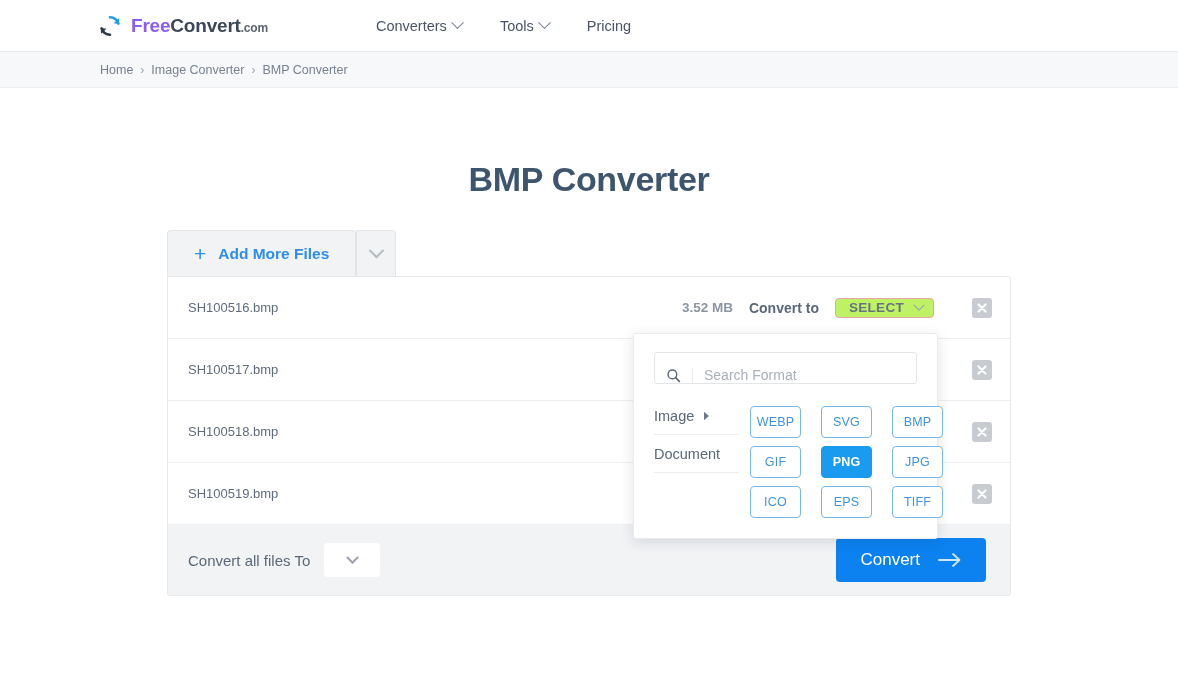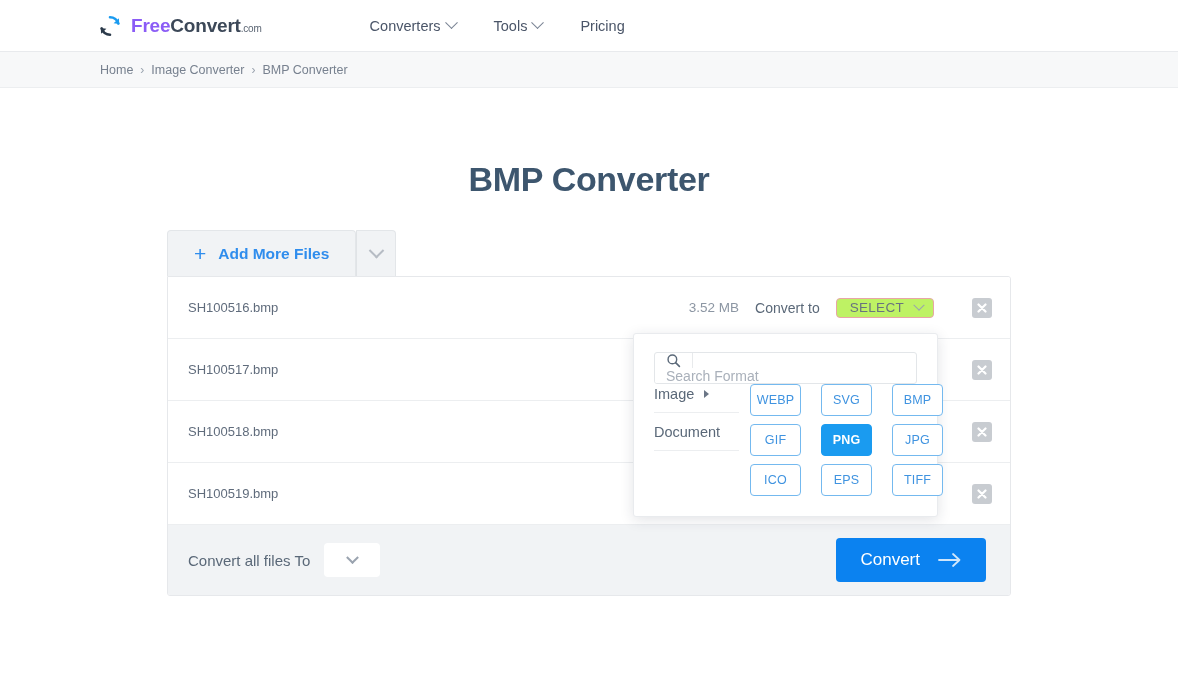--- a/index.html
+++ b/index.html
@@ -28,21 +28,21 @@
   }
   .logo-mark { width: 24px; height: 24px; display: block; }
   .logo-text {
     font-size: 19px;
     font-weight: bold;
     letter-spacing: -0.2px;
     white-space: nowrap;
   }
   .logo-free { color: #8b5cf6; }
   .logo-convert { color: #3c4858; }
-  .logo-dotcom { color: #5a6472; font-size: 10px; font-weight: normal; }
+  .logo-dotcom { color: #5a6472; font-size: 12px; font-weight: bold; }
 
   .nav { display: flex; align-items: center; margin-left: 108px; gap: 38px; }
   .nav-item {
     font-size: 14.5px;
     color: #4a5568;
     display: flex;
     align-items: center;
     gap: 6px;
     cursor: pointer;
     white-space: nowrap;
@@ -147,20 +147,21 @@
     font-size: 13px;
     color: #606c7c;
     flex: 0 0 auto;
   }
   .row-right {
     margin-left: auto;
     display: flex;
     align-items: center;
     padding-right: 18px;
     gap: 16px;
+    font-weight: bold;
   }
   .file-size { font-size: 13.5px; color: #8c96a3; }
   .convert-to-label { font-size: 14px; color: #5a6878; }
   .select-btn {
     border: 1px solid #e8a6a6;
     background: #bef264;
     border-radius: 4px;
     height: 20px;
     padding: 0 10px 0 13px;
     display: flex;
@@ -241,47 +242,46 @@
     width: 305px;
     background: #fff;
     border: 1px solid #e9ebee;
     border-radius: 3px;
     box-shadow: 0 3px 14px rgba(30,40,60,0.13);
     padding: 18px 20px 20px 20px;
     z-index: 20;
   }
   .search-box {
     display: flex;
-    align-items: flex-start;
+    align-items: flex-end;
     border: 1px solid #e3e6e9;
     border-radius: 3px;
     height: 32px;
     overflow: hidden;
-    flex-direction: column;
   }
   .search-icon-box {
     width: 38px;
     display: flex;
     align-items: center;
     justify-content: center;
     border-right: 1px solid #e8eaec;
   }
   .search-input {
     border: none;
     outline: none;
     flex: 1;
     font-size: 14px;
     color: #5a6878;
     padding: 0 11px;
     font-family: "Liberation Sans", sans-serif;
     background: #fff;
   }
   .search-input::placeholder { color: #a9b0ba; }
 
-  .fmt-body { display: flex; }
+  .fmt-body { display: flex; margin-top: 22px; }
   .cat-col { width: 85px; flex: 0 0 85px; padding-top: 2px; }
   .cat-item {
     font-size: 14.5px;
     color: #5a6878;
     display: flex;
     align-items: center;
     gap: 10px;
     padding-bottom: 10px;
     border-bottom: 1px solid #eceef0;
     margin-bottom: 11px;

